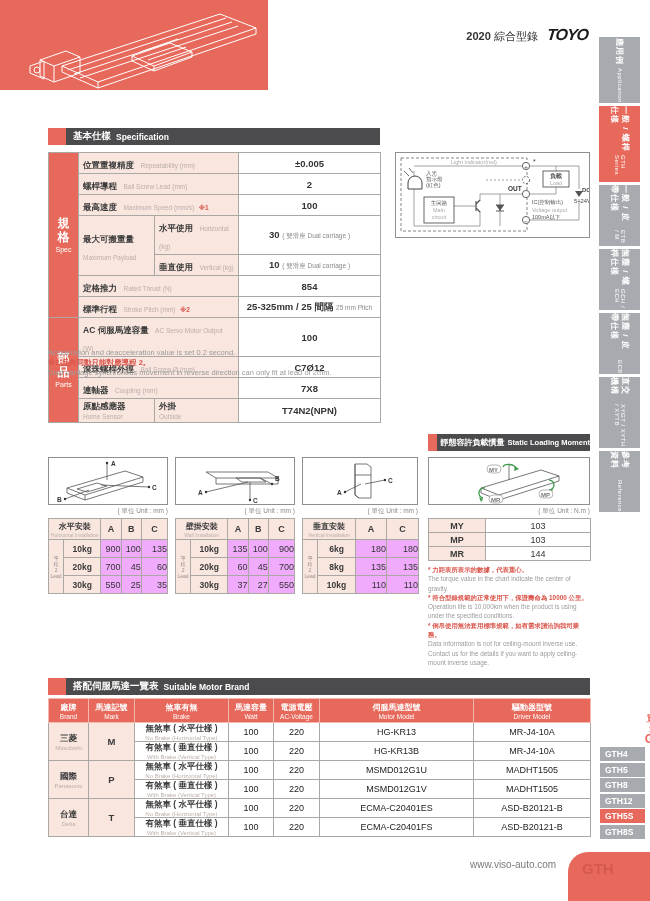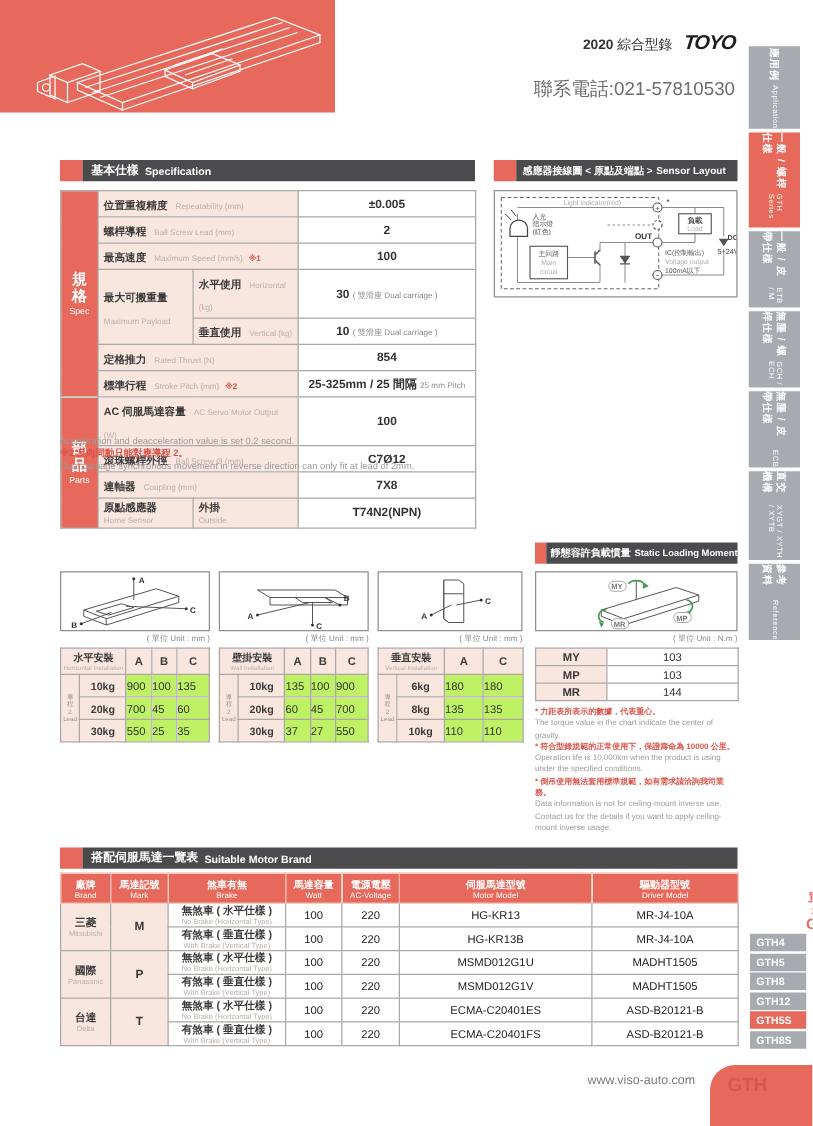--- a/index.html
+++ b/index.html
@@ -61,21 +61,21 @@
 
   
   .otab tr{height:18px;margin-left:36px;}
   .otab .hrow{height:21px;}
   .ohead{background:var(--pink);text-align:center;vertical-align:middle;}
   .ohzh{display:block;font-size:8px;font-weight:bold;color:var(--txt);}
   .ohen{display:block;font-size:5px;color:#BCAFA9;}
   .ocol{background:var(--pink);text-align:center;font-size:9px;font-weight:bold;color:var(--txt);vertical-align:middle;}
   .olead{background:var(--pink);text-align:center;vertical-align:middle;font-size:5px;color:#9a8f8a;line-height:1.2;padding:0;}
   .okg{background:var(--pink);text-align:center;font-size:8.5px;font-weight:bold;color:var(--txt);vertical-align:middle;}
-  .oval{text-align:left;font-size:9px;color:#333;vertical-align:middle;background:#bef264;}
+  .oval{text-align:right;font-size:9px;color:#333;vertical-align:middle;background:#f0abfc;}
 
   
   .stab tr{height:14px;}
   .stab .skey{background:var(--pink);text-align:center;font-size:9px;font-weight:bold;color:var(--txt);vertical-align:middle;}
   .stab .sval{text-align:center;font-size:9px;color:#333;background:#fff;vertical-align:middle;}
   .snotes{font-size:6.4px;line-height:1.45;}
   .snotes .nr{color:var(--nred);font-weight:bold;display:block;}
   .snotes .ng{color:#9b9b9b;display:block;}
 
   
@@ -130,21 +130,20 @@
         <circle cx="37" cy="70" r="3"></circle>
       </g>
     </svg>
   </div>
 
   <div class="abs hdrline">
     <b>2020</b>
     <span>綜合型錄</span>
     <span class="logo">TOYO</span>
   </div>
-  <div class="abs phone">聯系電話:021-57810530</div>
 
   <div class="vtab" style="top:37px;height:66px;">
     <span class="tzh">應用例</span>
     <span class="ten">Application</span>
   </div>
   <div class="vtab active" style="top:106px;height:76px;">
     <span class="tzh">一般 / 螺桿仕樣</span>
     <span class="ten">GTH Series</span>
   </div>
   <div class="vtab" style="top:185px;height:61px;">
@@ -290,27 +289,20 @@
     </tr>
   </tbody>
     </table>
 
   <div class="abs noteln" style="left:48px;top:348px;width:330px;">
     <span class="ng">Acceleration and deacceleration value is set 0.2 second.</span>
     <span class="nr">※2 反向同動只能對應導程 2。</span>
     <span class="ng">Dual carriage synchronous movement in reverse direction can only fit at lead of 2mm.</span>
   </div>
 
-  <div class="abs bar" style="left:395px;top:128px;width:195px;">
-    <div class="sq"></div>
-    <div class="bt" style="padding-left:5px;gap:3px;">
-      <span class="bzh" style="font-size:8px;">感應器接線圖 &lt; 原點及端點 &gt;</span>
-      <span class="ben" style="font-size:8px;">Sensor Layout</span>
-    </div>
-  </div>
 
   <div class="abs dbox" style="left:395px;top:152px;width:195px;height:86px;">
     <svg width="193" height="84" viewBox="0 0 193 84">
       <rect x="5" y="5" width="126" height="73" fill="none" stroke="#666" stroke-width="0.8" stroke-dasharray="3,2"></rect>
 
       <g stroke="#8a8a8a" fill="none" stroke-width="0.8">
         <path d="M134 13 H183 V36"></path>
         <path d="M183 46 V67 H133"></path>
         <path d="M160 18 V13"></path>
         <path d="M160 34 V41 H134"></path>

